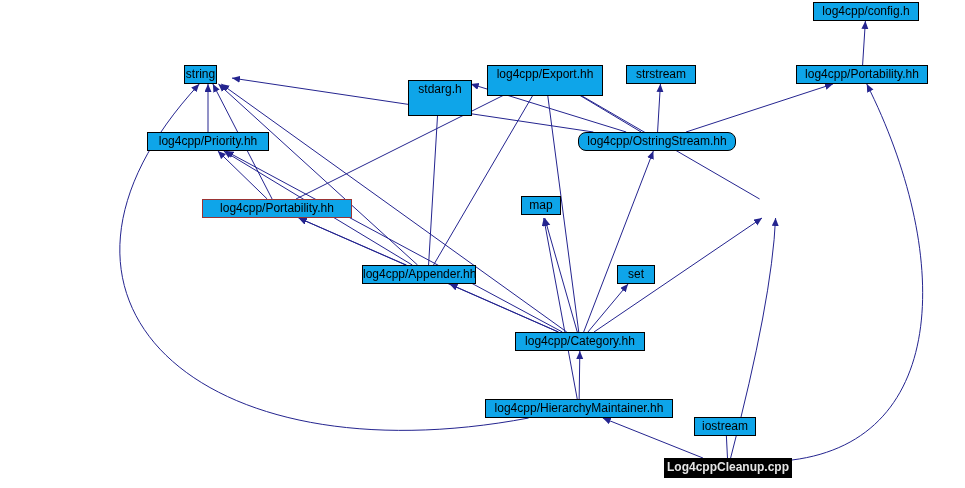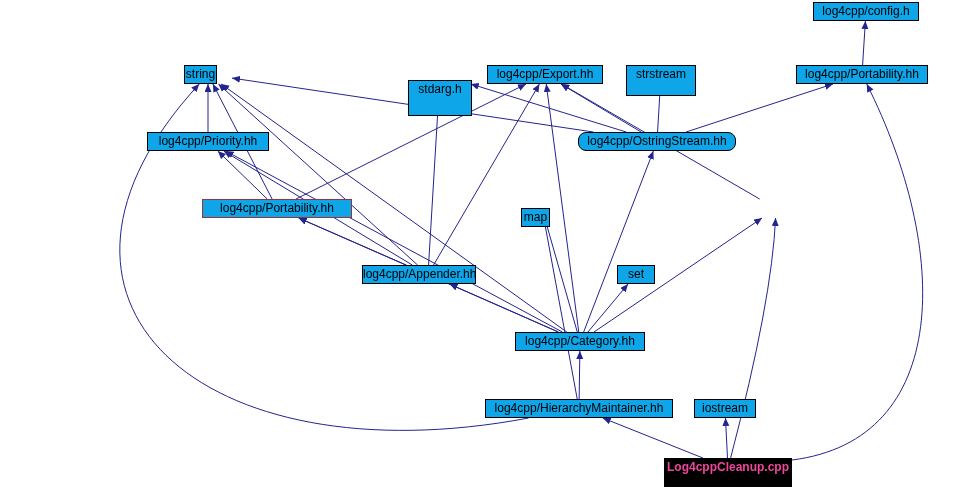--- a/index.html
+++ b/index.html
@@ -71,27 +71,27 @@
       <path d="M528.6433566433567,418 C200,480 0,300 199.23725055432374,84" fill="none" stroke="#24248f" stroke-width="1" marker-end="url(#arrowhead)"></path>
       <path d="M730.6190476190476,458 Q772,300 775.5846994535519,218" fill="none" stroke="#24248f" stroke-width="1" marker-end="url(#arrowhead)"></path>
       <path d="M702.9579831932773,458 L602.7899159663865,418" fill="none" stroke="#24248f" stroke-width="1" marker-end="url(#arrowhead)"></path>
       <path d="M727.4957983193277,458 L725.4789915966387,418" fill="none" stroke="#24248f" stroke-width="1" marker-end="url(#arrowhead)"></path>
       <path d="M792,460 C952,440 950,250 866.7635327635328,84" fill="none" stroke="#24248f" stroke-width="1" marker-end="url(#arrowhead)"></path>
     </svg>
 
   <div class="node" style="left: 813px; top: 2px; width: 106px; height: 19px;">log4cpp/config.h</div>
   <div class="node" style="left: 184px; top: 65px; width: 33px; height: 19px;">string</div>
   <div class="node" style="left: 408px; top: 80px; width: 64px; height: 36px;">stdarg.h</div>
-  <div class="node" style="left: 487px; top: 65px; width: 116px; height: 19px;">log4cpp/Export.hh</div>
-  <div class="node" style="left: 626px; top: 65px; width: 70px; height: 31px;">strstream</div>
+  <div class="node" style="left: 487px; top: 65px; width: 116px; height: 31px;">log4cpp/Export.hh</div>
+  <div class="node" style="left: 626px; top: 65px; width: 70px; height: 19px;">strstream</div>
   <div class="node" style="left: 796px; top: 65px; width: 132px; height: 19px;">log4cpp/Portability.hh</div>
   <div class="node" style="left: 147px; top: 132px; width: 122px; height: 19px;">log4cpp/Priority.hh</div>
   <div class="node" style="left: 578px; top: 132px; width: 158px; height: 19px; border-radius: 8px;">log4cpp/OstringStream.hh</div>
   <div class="node highlight" style="left: 202px; top: 199px; width: 150px; height: 19px; border-color: rgb(154, 52, 52);">log4cpp/Portability.hh</div>
-  <div class="node" style="left: 521px; top: 208px; width: 29px; height: 19px;">map</div>
+  <div class="node" style="left: 521px; top: 196px; width: 40px; height: 19px;">map</div>
   <div class="node" style="left: 362px; top: 265px; width: 114px; height: 19px;">log4cpp/Appender.hh</div>
   <div class="node" style="left: 617px; top: 265px; width: 38px; height: 19px;">set</div>
   <div class="node" style="left: 515px; top: 332px; width: 130px; height: 19px;">log4cpp/Category.hh</div>
   <div class="node" style="left: 485px; top: 399px; width: 188px; height: 19px;">log4cpp/HierarchyMaintainer.hh</div>
-  <div class="node" style="left: 694px; top: 399px; width: 62px; height: 19px;">iostream</div>
-  <div class="node root" style="left: 664px; top: 458px; width: 128px; height: 29px; background: rgb(0, 0, 0); color: #ec4899;">Log4cppCleanup.cpp</div>
+  <div class="node" style="left: 694px; top: 417px; width: 62px; height: 19px;">iostream</div>
+  <div class="node root" style="left: 664px; top: 458px; width: 128px; height: 20px; background: rgb(0, 0, 0); color: #e5e5e5;">Log4cppCleanup.cpp</div>
 
 </div>
 
 </body></html>

